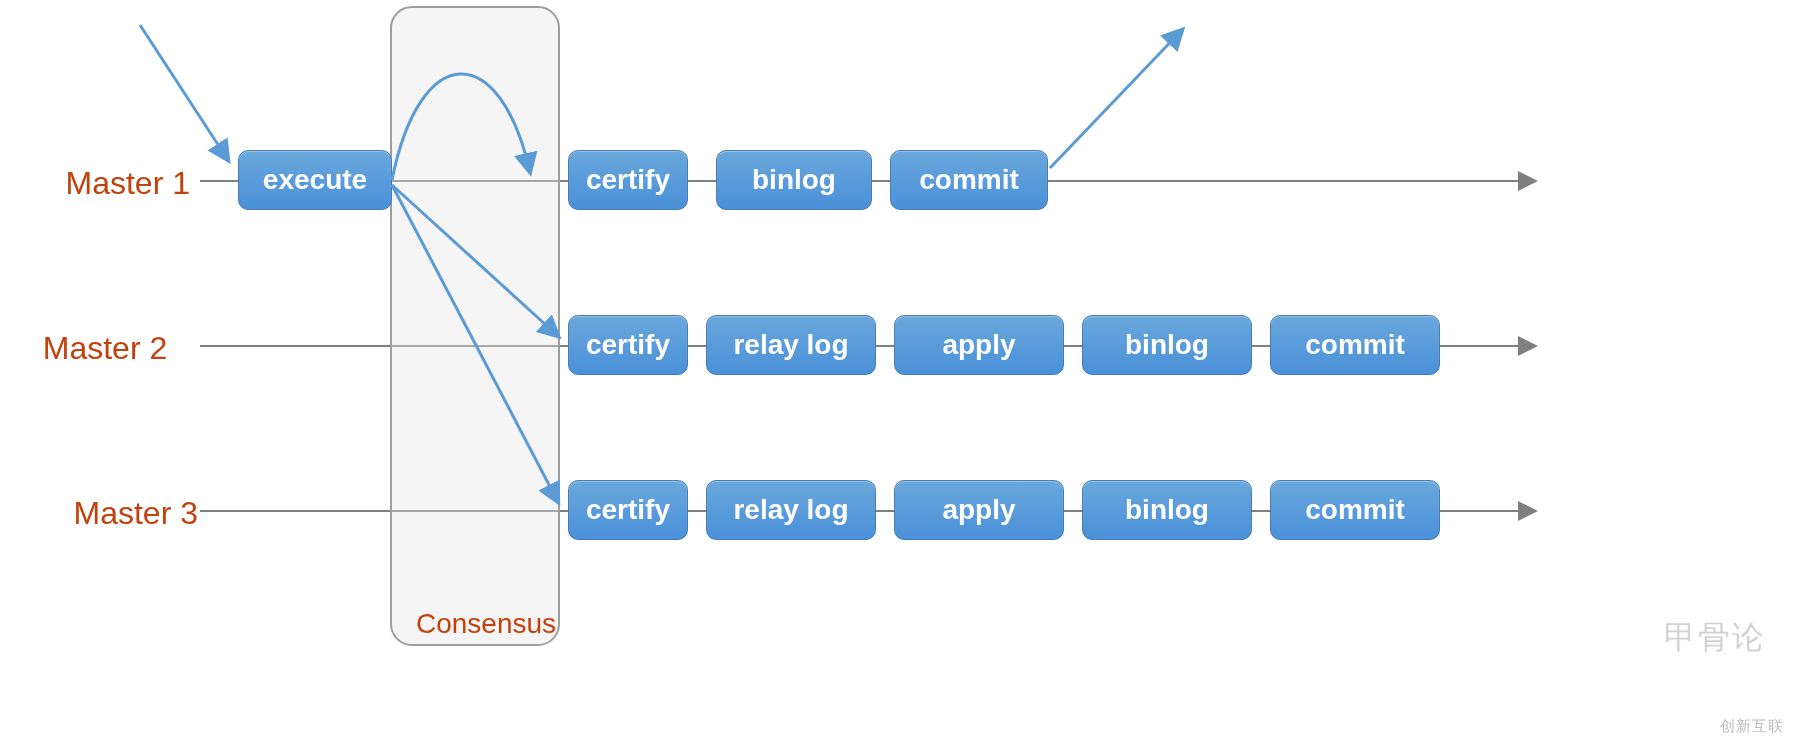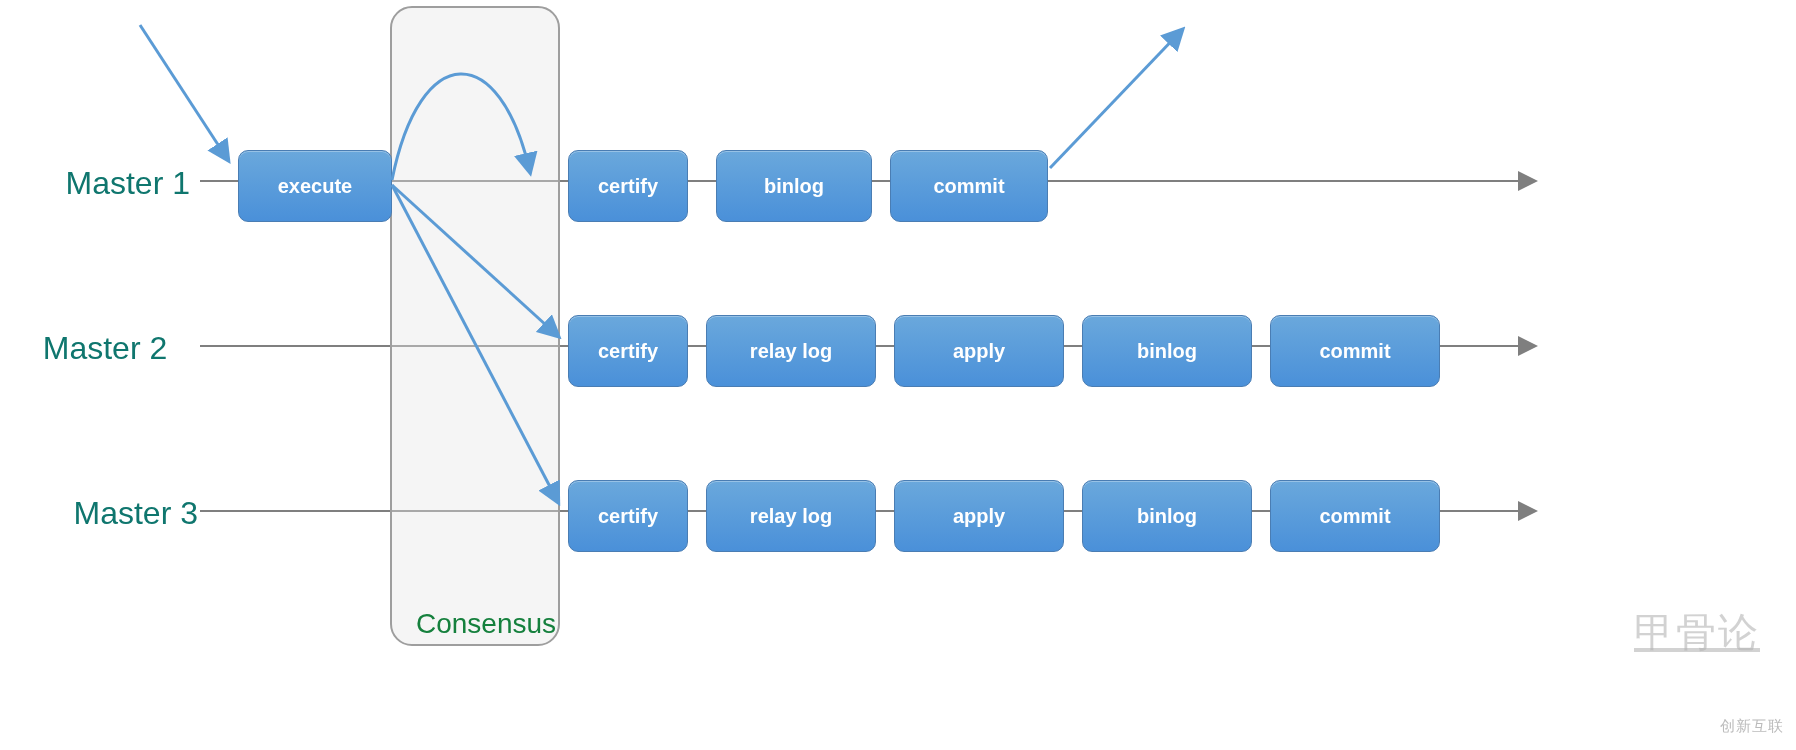--- a/index.html
+++ b/index.html
@@ -6,21 +6,21 @@
     body {
       width: 1796px;
       height: 750px;
       background: #ffffff;
       position: relative;
       font-family: "Segoe UI", Arial, sans-serif;
     }
     .lane-label {
       position: absolute;
       font-size: 32px;
-      color: #0f766e;
+      color: #c2410c;
       text-align: right;
       width: 170px;
     }
     .lane-line {
       position: absolute;
       height: 2px;
       background: #7f7f7f;
     }
     .lane-arrowhead {
       position: absolute;
@@ -29,46 +29,45 @@
       border-bottom: 10px solid transparent;
       border-left: 20px solid #7f7f7f;
     }
     .box {
       position: absolute;
       background: linear-gradient(to bottom, #6aa8dc 0%, #4a90d9 100%);
       border: 1px solid #4a7db3;
       border-radius: 10px;
       color: #ffffff;
       font-weight: 600;
-      font-size: 20px;
+      font-size: 28px;
       display: flex;
       align-items: center;
       justify-content: center;
-      height: 72px;
+      height: 60px;
       box-shadow: inset 0 1px 0 rgba(255,255,255,0.3);
     }
     .consensus-box {
       position: absolute;
       border: 2px solid #9e9e9e;
       border-radius: 22px;
       background: rgba(230,230,230,0.4);
     }
     .consensus-label {
       position: absolute;
       font-size: 28px;
-      color: #15803d;
+      color: #c2410c;
     }
     .watermark-1 {
       position: absolute;
-      right: 36px;
+      right: 30px;
       bottom: 90px;
-      font-size: 40px;
+      font-size: 32px;
       color: rgba(180,180,180,0.6);
       letter-spacing: 2px;
-      text-decoration: underline;
     }
     .watermark-2 {
       position: absolute;
       right: 12px;
       bottom: 14px;
       font-size: 15px;
       color: rgba(170,170,170,0.8);
       letter-spacing: 1px;
     }
     svg.overlay {

